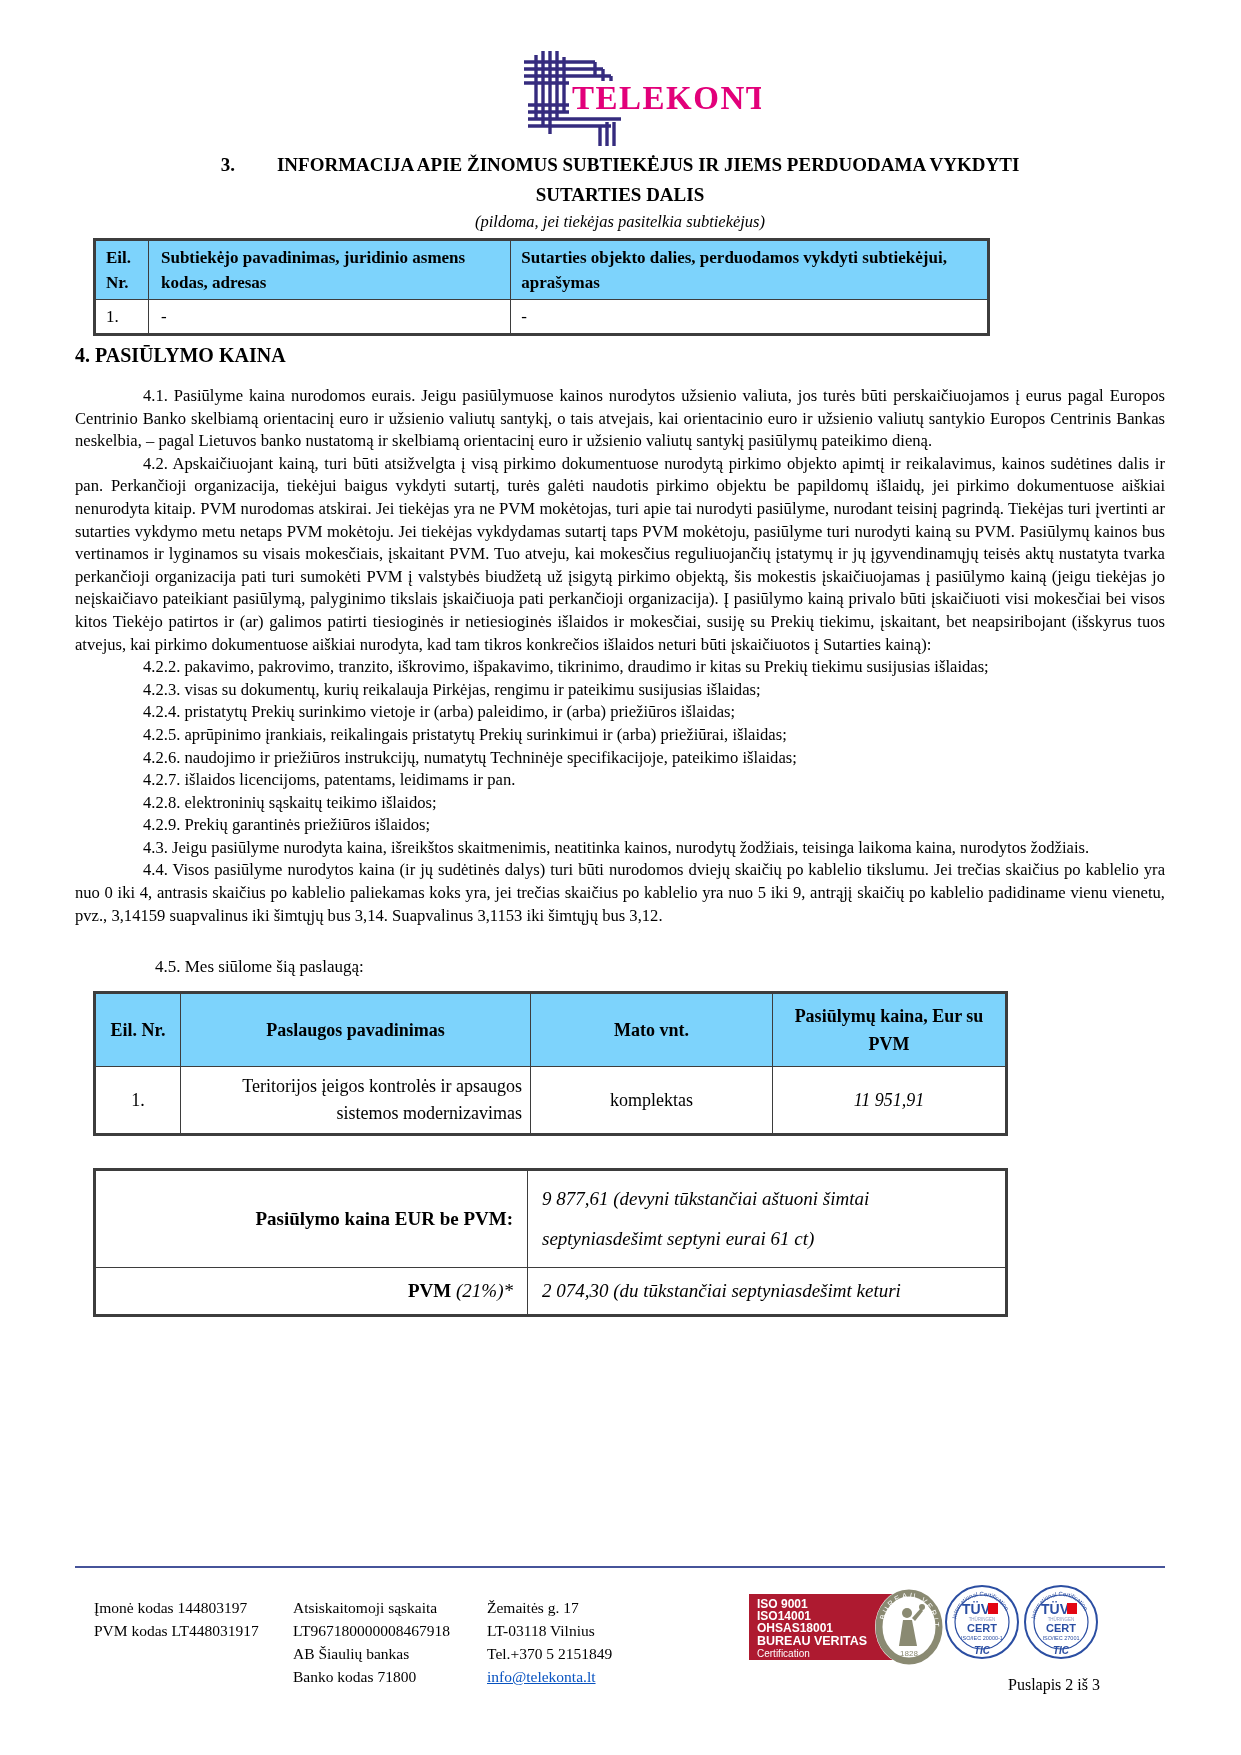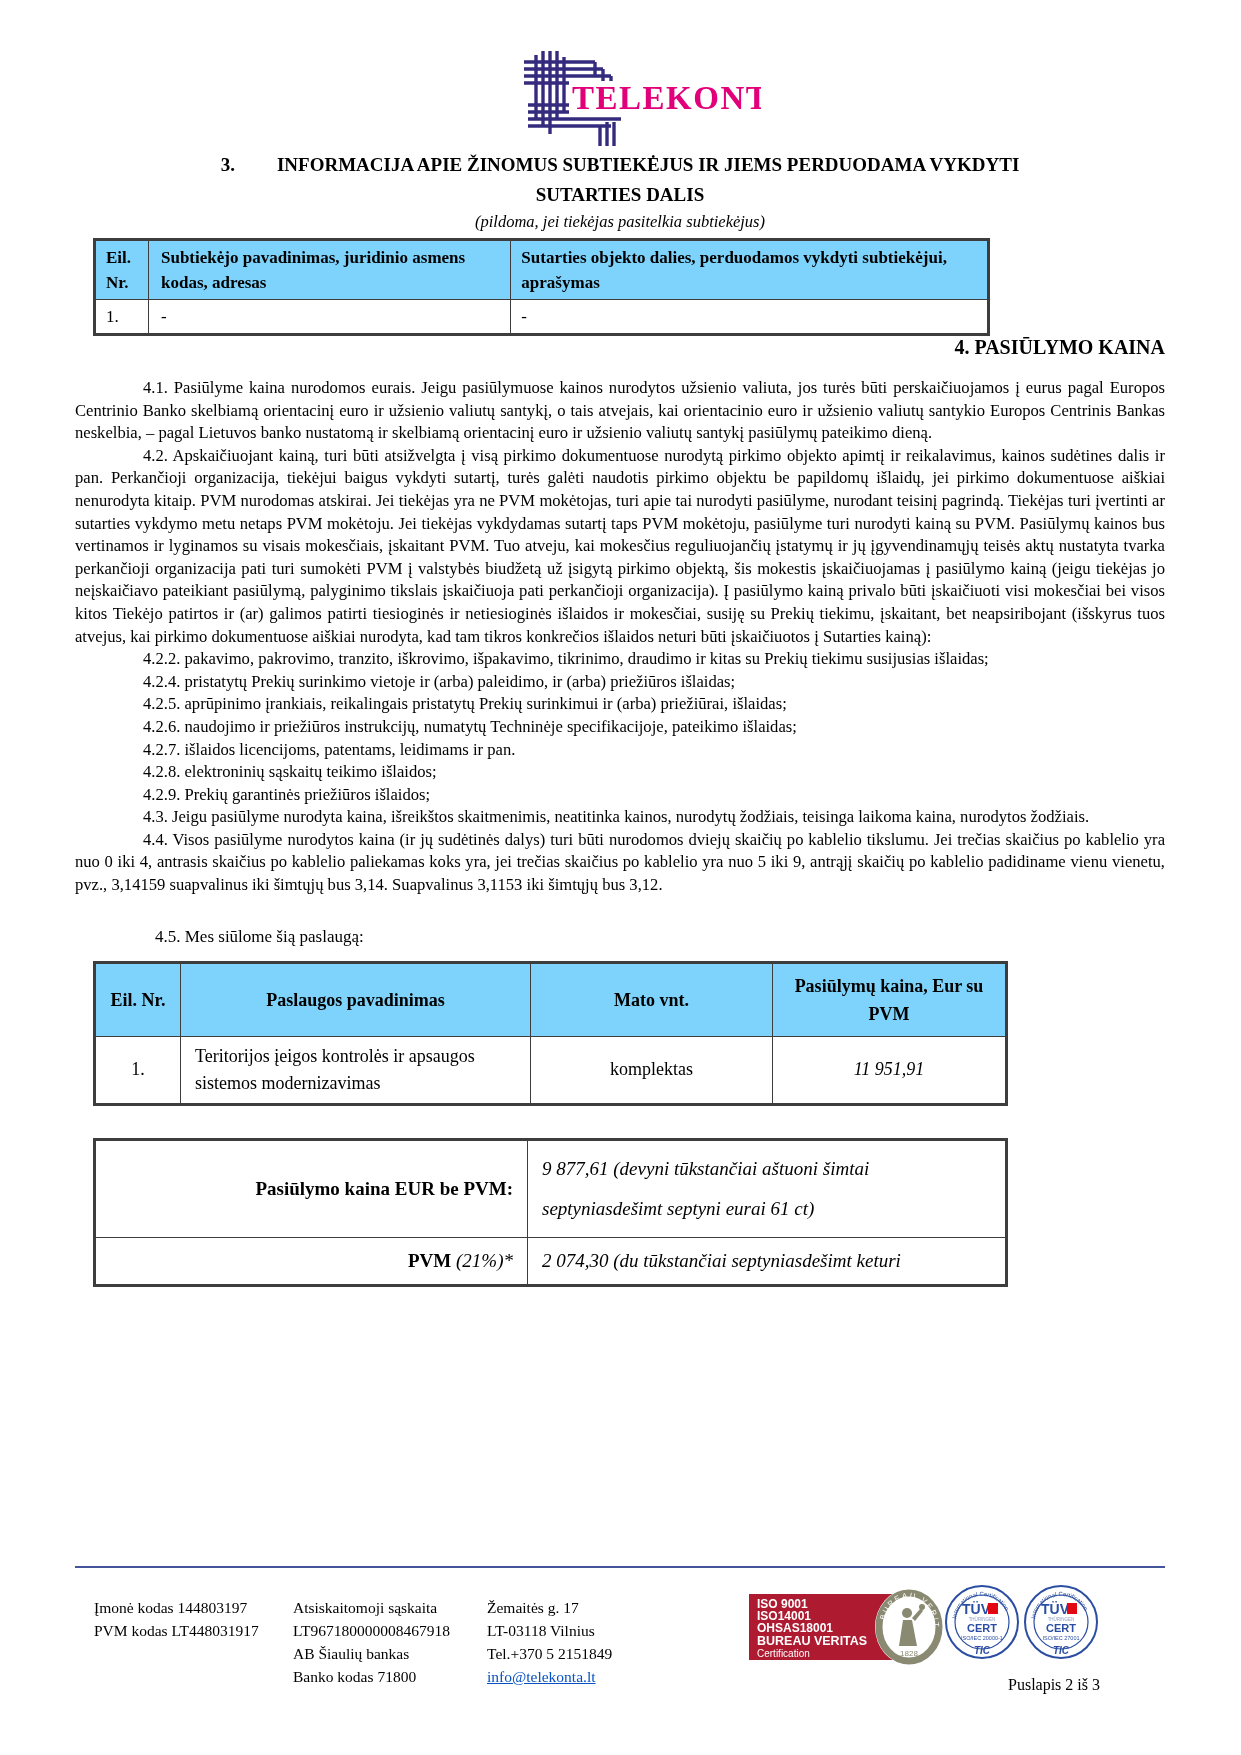--- a/index.html
+++ b/index.html
@@ -24,34 +24,34 @@
   table.doc td { border:1.6px solid #3d3d3d; vertical-align:middle; }
   td.hd { background:#7dd3fc; font-weight:bold; }
 
   table.sub-table { width:897px; margin-left:18px; margin-top:4px; }
   table.sub-table td { padding:4px 10px; font-size:17px; line-height:25px; }
   table.sub-table td.c-nr { width:52px; }
   table.sub-table td.c-name { width:349px;padding-left:12px; }
   table.sub-table td.c-desc { width:460px; }
 
   
-  .h4-title { text-align:right; font-weight:bold; font-size:20px; }
+  .h4-title { text-align:left; font-weight:bold; font-size:20px; margin-top:8px; }
   .paras { margin-top:18px; }
   .para { font-size:16.6px; line-height:22.6px; text-align:justify; text-indent:68px; }
 
   .offer-intro { font-size:17px; margin-top:30px; text-indent:80px; margin-bottom:14px; }
 
   table.offer-table { width:912px; margin-left:18px; }
   table.offer-table td { padding:6px 8px; font-size:18px; text-align:center; line-height:27px; }
   table.offer-table td.hd { font-size:18px; line-height:28px; height:74px; }
   table.offer-table td.o-nr { width:86px; }
   table.offer-table td.o-service { width:350px; }
   table.offer-table td.o-unit { width:242px;margin-left:24px; }
   table.offer-table td.o-price { width:234px; }
-  table.offer-table td.svc { text-align:left; padding-left:14px; }
+  table.offer-table td.svc { text-align:right; padding-left:14px; }
   .italic-val { font-style:italic; }
 
   table.price-table { width:912px; margin-left:18px; margin-top:32px; }
   table.price-table td { padding:8px 14px; font-size:19px; }
   table.price-table td.p-label { width:433px; text-align:right; font-weight:bold; vertical-align:middle; }
   table.price-table td.p-value { width:479px; font-style:italic; line-height:40px; }
   table.price-table tr.r2 td { line-height:30px; }
   .lbl-italic { font-style:italic; font-weight:normal; }
 
   
@@ -121,20 +121,21 @@
     </tr>
   </tbody>
     </table>
 
   <div class="h4-title">4. PASIŪLYMO KAINA</div>
 
   <div class="paras">
     <p class="para">4.1. Pasiūlyme kaina nurodomos eurais. Jeigu pasiūlymuose kainos nurodytos užsienio valiuta, jos turės būti perskaičiuojamos į eurus pagal Europos Centrinio Banko skelbiamą orientacinį euro ir užsienio valiutų santykį, o tais atvejais, kai orientacinio euro ir užsienio valiutų santykio Europos Centrinis Bankas neskelbia, – pagal Lietuvos banko nustatomą ir skelbiamą orientacinį euro ir užsienio valiutų santykį pasiūlymų pateikimo dieną.</p>
     <p class="para">4.2. Apskaičiuojant kainą, turi būti atsižvelgta į visą pirkimo dokumentuose nurodytą pirkimo objekto apimtį ir reikalavimus, kainos sudėtines dalis ir pan. Perkančioji organizacija, tiekėjui baigus vykdyti sutartį, turės galėti naudotis pirkimo objektu be papildomų išlaidų, jei pirkimo dokumentuose aiškiai nenurodyta kitaip. PVM nurodomas atskirai. Jei tiekėjas yra ne PVM mokėtojas, turi apie tai nurodyti pasiūlyme, nurodant teisinį pagrindą. Tiekėjas turi įvertinti ar sutarties vykdymo metu netaps PVM mokėtoju. Jei tiekėjas vykdydamas sutartį taps PVM mokėtoju, pasiūlyme turi nurodyti kainą su PVM. Pasiūlymų kainos bus vertinamos ir lyginamos su visais mokesčiais, įskaitant PVM. Tuo atveju, kai mokesčius reguliuojančių įstatymų ir jų įgyvendinamųjų teisės aktų nustatyta tvarka perkančioji organizacija pati turi sumokėti PVM į valstybės biudžetą už įsigytą pirkimo objektą, šis mokestis įskaičiuojamas į pasiūlymo kainą (jeigu tiekėjas jo neįskaičiavo pateikiant pasiūlymą, palyginimo tikslais įskaičiuoja pati perkančioji organizacija). Į pasiūlymo kainą privalo būti įskaičiuoti visi mokesčiai bei visos kitos Tiekėjo patirtos ir (ar) galimos patirti tiesioginės ir netiesioginės išlaidos ir mokesčiai, susiję su Prekių tiekimu, įskaitant, bet neapsiribojant (išskyrus tuos atvejus, kai pirkimo dokumentuose aiškiai nurodyta, kad tam tikros konkrečios išlaidos neturi būti įskaičiuotos į Sutarties kainą):</p>
     <p class="para">4.2.2. pakavimo, pakrovimo, tranzito, iškrovimo, išpakavimo, tikrinimo, draudimo ir kitas su Prekių tiekimu susijusias išlaidas;</p>
+    <p class="para">4.2.3. visas su dokumentų, kurių reikalauja Pirkėjas, rengimu ir pateikimu susijusias išlaidas;</p>
     <p class="para">4.2.4. pristatytų Prekių surinkimo vietoje ir (arba) paleidimo, ir (arba) priežiūros išlaidas;</p>
     <p class="para">4.2.5. aprūpinimo įrankiais, reikalingais pristatytų Prekių surinkimui ir (arba) priežiūrai, išlaidas;</p>
     <p class="para">4.2.6. naudojimo ir priežiūros instrukcijų, numatytų Techninėje specifikacijoje, pateikimo išlaidas;</p>
     <p class="para">4.2.7. išlaidos licencijoms, patentams, leidimams ir pan.</p>
     <p class="para">4.2.8. elektroninių sąskaitų teikimo išlaidos;</p>
     <p class="para">4.2.9. Prekių garantinės priežiūros išlaidos;</p>
     <p class="para">4.3. Jeigu pasiūlyme nurodyta kaina, išreikštos skaitmenimis, neatitinka kainos, nurodytų žodžiais, teisinga laikoma kaina, nurodytos žodžiais.</p>
     <p class="para">4.4. Visos pasiūlyme nurodytos kaina (ir jų sudėtinės dalys) turi būti nurodomos dviejų skaičių po kablelio tikslumu. Jei trečias skaičius po kablelio yra nuo 0 iki 4, antrasis skaičius po kablelio paliekamas koks yra, jei trečias skaičius po kablelio yra nuo 5 iki 9, antrąjį skaičių po kablelio padidiname vienu vienetu, pvz., 3,14159 suapvalinus iki šimtųjų bus 3,14. Suapvalinus 3,1153 iki šimtųjų bus 3,12.</p>
   </div>
 

